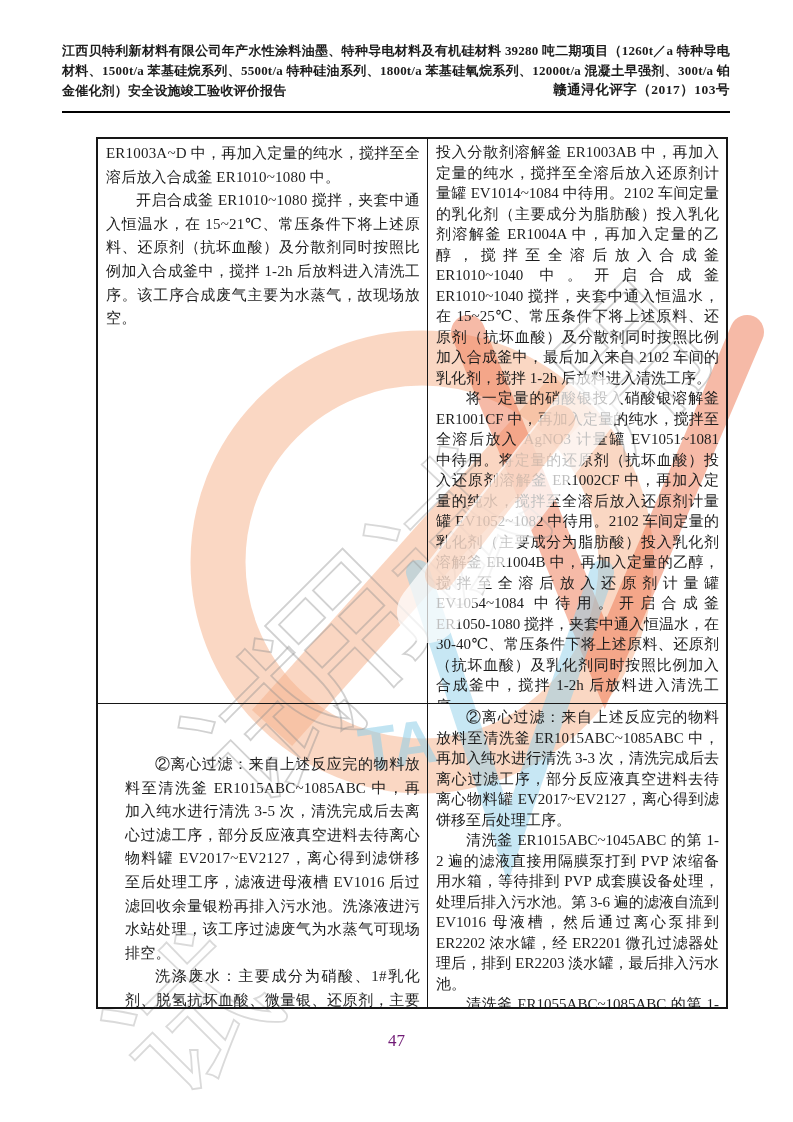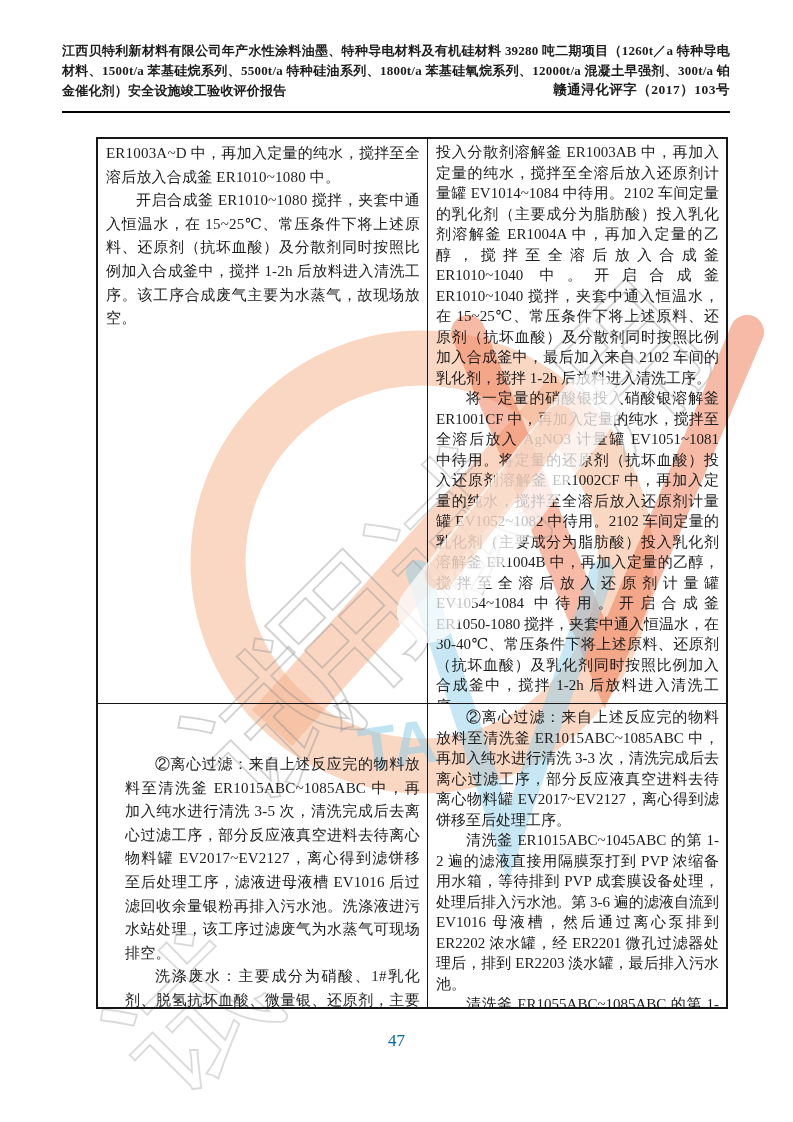--- a/index.html
+++ b/index.html
@@ -51,21 +51,21 @@
   .b-right{border-right:1.6px solid #161616;}
   .b-bottom{border-bottom:1.6px solid #161616;}
   .cl{font-size:15px;line-height:23.6px;letter-spacing:.2px;}
   .cr{font-size:15px;line-height:20.5px;}
   .r2l{padding-top:49px;padding-left:27px;}
   .cell p{margin:0;text-align:justify;}
   .ind{text-indent:2em;}
 
   .pagenum{
     position:absolute;left:0;top:1031px;width:793px;
-    text-align:center;font-size:17px;color:#0369a1;
+    text-align:center;font-size:17px;color:#701a75;
   }
 </style>
 </head>
 <body>
 
 <div class="page">
 
   <svg class="wm-under" width="793" height="1122" viewBox="0 0 793 1122">
 
     <circle cx="422" cy="562" r="204" fill="none" stroke="#f6b28c" stroke-width="55" opacity="0.52"></circle>
@@ -87,21 +87,21 @@
   <div class="content">
 
     <div class="header">江西贝特利新材料有限公司年产水性涂料油墨、特种导电材料及有机硅材料 39280 吨二期项目（1260t／a 特种导电材料、1500t/a 苯基硅烷系列、5500t/a 特种硅油系列、1800t/a 苯基硅氧烷系列、12000t/a 混凝土早强剂、300t/a 铂金催化剂）安全设施竣工验收评价报告</div>
     <div class="docnum">赣通浔化评字（2017）103号</div>
     <div class="rule"></div>
 
     <div class="doc-table">
 
       <div class="cell cl b-right b-bottom">
         <p>ER1003A~D 中，再加入定量的纯水，搅拌至全溶后放入合成釜 ER1010~1080 中。</p>
-        <p class="ind">开启合成釜 ER1010~1080 搅拌，夹套中通入恒温水，在 15~25℃、常压条件下将上述原料、还原剂（抗坏血酸）及分散剂同时按照比例加入合成釜中，搅拌 1-2h 后放料进入清洗工序。该工序合成废气主要为水蒸气，故现场放空。</p>
+        <p class="ind">开启合成釜 ER1010~1080 搅拌，夹套中通入恒温水，在 15~21℃、常压条件下将上述原料、还原剂（抗坏血酸）及分散剂同时按照比例加入合成釜中，搅拌 1-2h 后放料进入清洗工序。该工序合成废气主要为水蒸气，故现场放空。</p>
       </div>
 
       <div class="cell cr b-bottom">
         <p>投入分散剂溶解釜 ER1003AB 中，再加入定量的纯水，搅拌至全溶后放入还原剂计量罐 EV1014~1084 中待用。2102 车间定量的乳化剂（主要成分为脂肪酸）投入乳化剂溶解釜 ER1004A 中，再加入定量的乙醇，搅拌至全溶后放入合成釜 ER1010~1040 中。开启合成釜 ER1010~1040 搅拌，夹套中通入恒温水，在 15~25℃、常压条件下将上述原料、还原剂（抗坏血酸）及分散剂同时按照比例加入合成釜中，最后加入来自 2102 车间的乳化剂，搅拌 1-2h 后放料进入清洗工序。</p>
         <p class="ind">将一定量的硝酸银投入硝酸银溶解釜 ER1001CF 中，再加入定量的纯水，搅拌至全溶后放入 AgNO3 计量罐 EV1051~1081 中待用。将定量的还原剂（抗坏血酸）投入还原剂溶解釜 ER1002CF 中，再加入定量的纯水，搅拌至全溶后放入还原剂计量罐 EV1052~1082 中待用。2102 车间定量的乳化剂（主要成分为脂肪酸）投入乳化剂溶解釜 ER1004B 中，再加入定量的乙醇，搅拌至全溶后放入还原剂计量罐 EV1054~1084 中待用。开启合成釜 ER1050-1080 搅拌，夹套中通入恒温水，在 30-40℃、常压条件下将上述原料、还原剂（抗坏血酸）及乳化剂同时按照比例加入合成釜中，搅拌 1-2h 后放料进入清洗工序。</p>
         <p class="ind">该工序合成废气主要为水蒸气，故现场放空。</p>
       </div>
 
       <div class="cell cl r2l b-right">
         <p class="ind">②离心过滤：来自上述反应完的物料放料至清洗釜 ER1015ABC~1085ABC 中，再加入纯水进行清洗 3-5 次，清洗完成后去离心过滤工序，部分反应液真空进料去待离心物料罐 EV2017~EV2127，离心得到滤饼移至后处理工序，滤液进母液槽 EV1016 后过滤回收余量银粉再排入污水池。洗涤液进污水站处理，该工序过滤废气为水蒸气可现场排空。</p>

